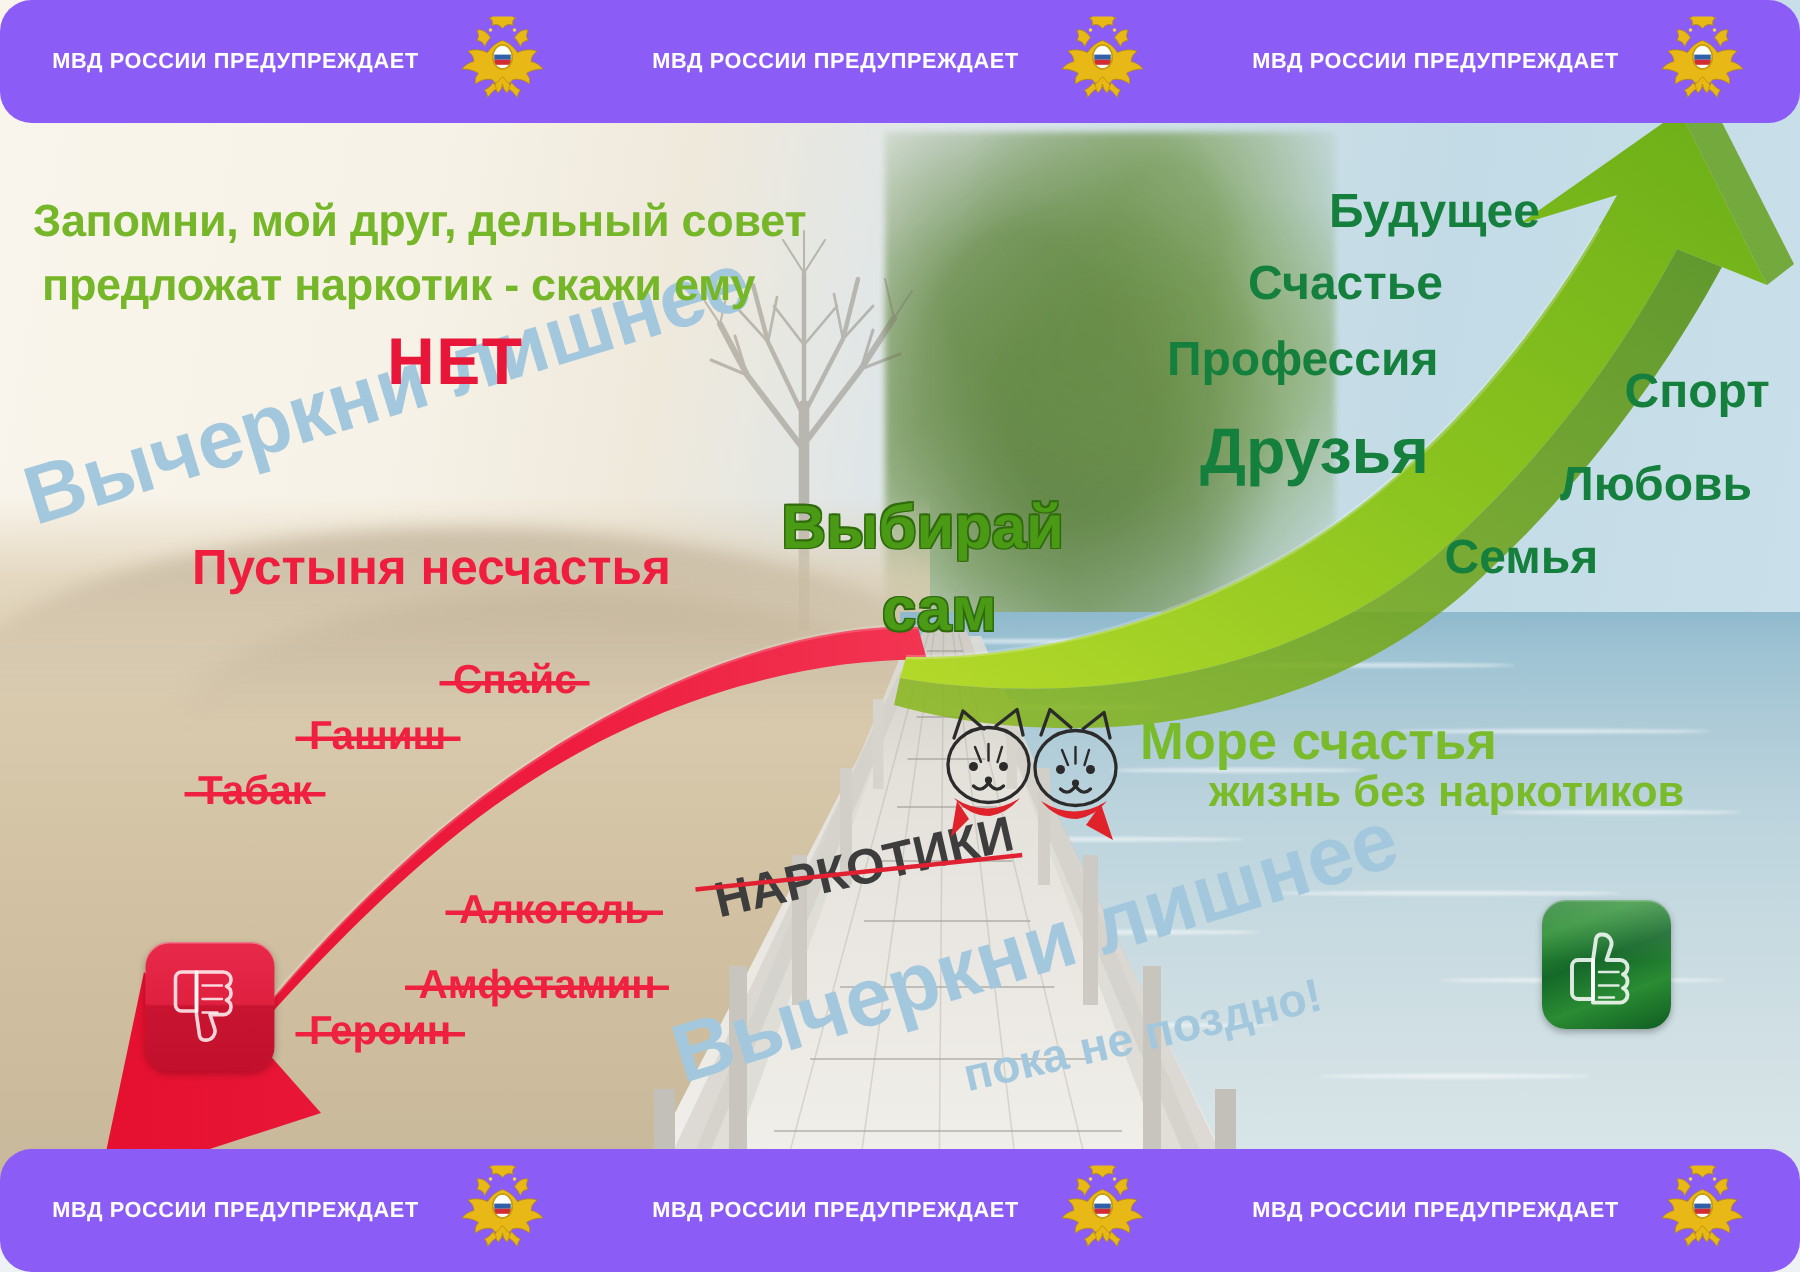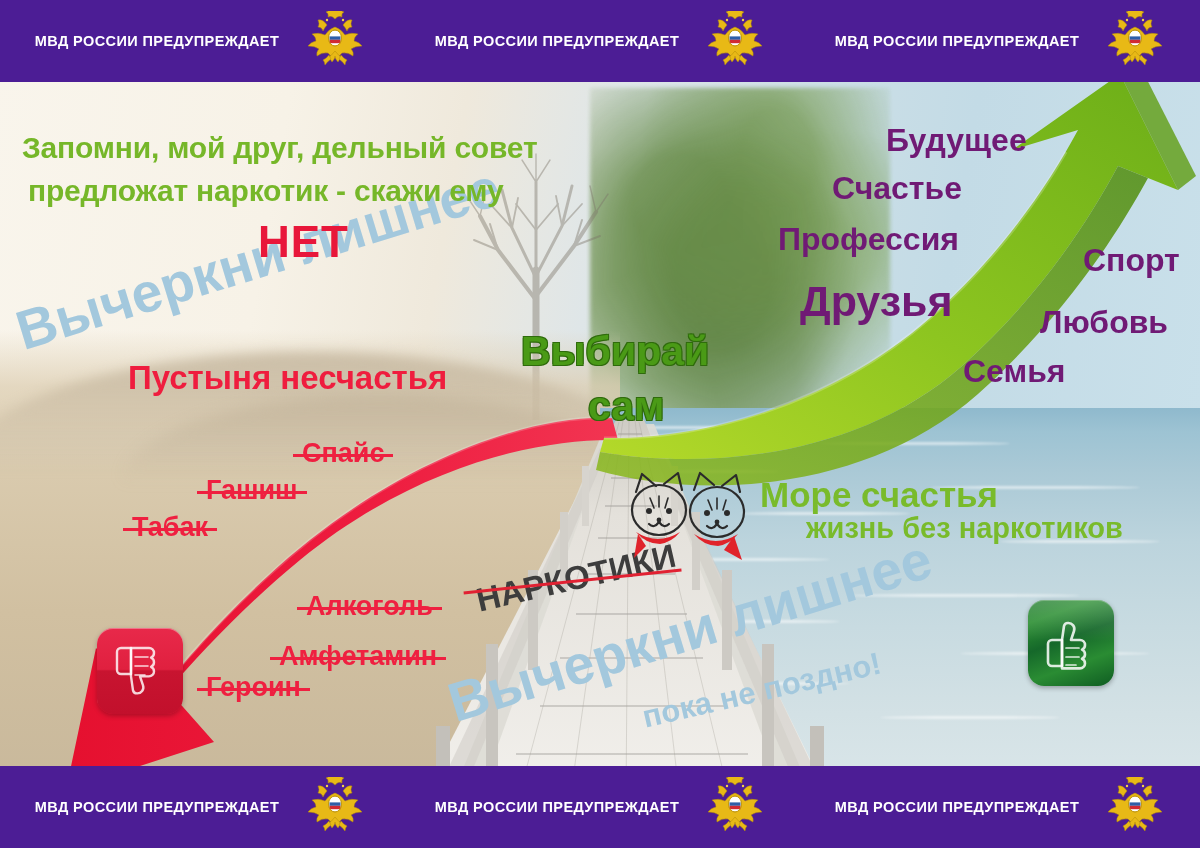--- a/index.html
+++ b/index.html
@@ -98,24 +98,25 @@
   }
   .bg-boardwalk {
     position: absolute;
     left: 430px; top: 420px; width: 400px; height: 380px;
   }
 
   
   .band {
     position: absolute;
     left: 0; width: 1200px; height: 82px;
-    background: #4c1d95;
+    background: #8b5cf6;
     display: flex;
     align-items: center;
     overflow: hidden;
+    border-radius: 21px;
   }
   .band-top { top: 0; }
   .band-bottom { top: 766px; }
   .band-cell {
     flex: 1 1 0;
     display: flex;
     align-items: center;
     justify-content: center;
     gap: 26px;
   }
@@ -195,21 +196,21 @@
   }
   .bad-item .strike {
     position: absolute;
     left: -9px; right: -9px;
     top: 52%;
     height: 2.4px;
     background: #ef2040;
   }
 
   .good-item {
-    color: #701a75;
+    color: #15803d;
     font-size: 31px;
     font-weight: 600;
   }
 
   
   .wm {
     color: #a3c8dd;
     font-weight: 600;
     transform-origin: left center;
   }

